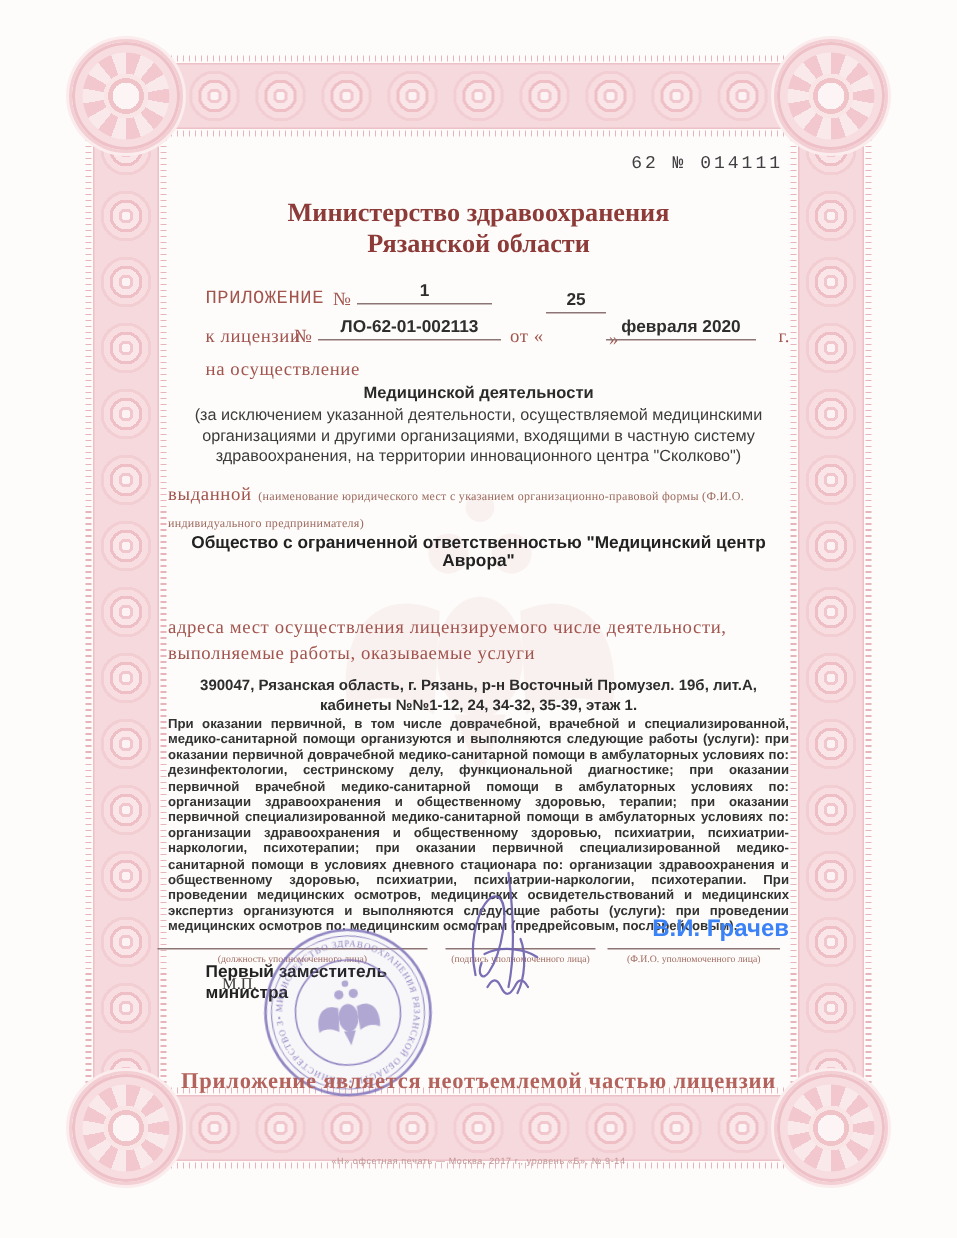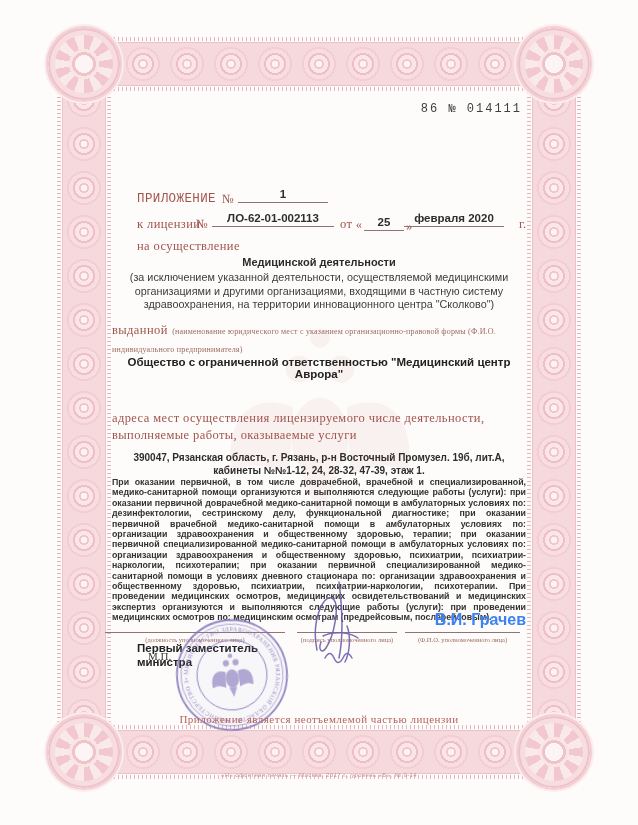--- a/index.html
+++ b/index.html
@@ -47,21 +47,21 @@
   .act-title{font-weight:bold;font-size:11px;color:#2b2b2b;}
   .act-note{font-size:10.8px;line-height:13.5px;color:#3c3c3c;}
   .org{font-weight:bold;font-size:11.5px;color:#222;}
   .addr{font-weight:bold;font-size:10px;line-height:13px;color:#2d2d2d;}
   .works{font-weight:bold;font-size:8.8px;line-height:10.4px;color:#333;text-align:justify;}
   .sigpos{font-weight:bold;font-size:11.5px;line-height:13.5px;color:#222;margin-top:44px;}
   .signame{font-weight:bold;font-size:16px;color:#3b82f6;}
   .sigline{position:absolute;border-top:1px solid #8d7575;height:0;}
   .sigcap{position:absolute;font-family:"Liberation Serif",serif;font-size:6.5px;color:#a06a60;text-align:center;}
   .mp{font-family:"Liberation Serif",serif;font-size:11px;color:#3a3a3a;}
-  .footer-note{font-family:"Liberation Serif",serif;font-size:11px;letter-spacing:.5px;color:#b4625c;}
+  .footer-note{font-family:"Liberation Serif",serif;font-size:15px;letter-spacing:.5px;color:#b4625c;font-weight:bold;}
   .imprint{font-size:6px;color:#c29494;letter-spacing:.4px;}
   .watermark{opacity:.08;}
   .stamp{opacity:.85;transform:rotate(-6deg);}
   .signature-ink{opacity:.9;}
 </style>
 </head>
 <body>
 
 <div class="band h top"></div>
 <div class="band h bottom"></div>
@@ -85,53 +85,55 @@
     <ellipse cx="60" cy="72" rx="15" ry="21"></ellipse>
     <circle cx="49" cy="36" r="7"></circle>
       <circle cx="71" cy="36" r="7"></circle>
     <circle cx="60" cy="20" r="5"></circle>
     <path d="M46,56 C22,46 10,66 14,90 C24,84 34,86 44,92 Z"></path>
     <path d="M74,56 C98,46 110,66 106,90 C96,84 86,86 76,92 Z"></path>
     <path d="M51,92 L60,114 L69,92 Z"></path>
   </g>
 </svg>
 
-<div class="abs serial" style="left:392px;top:102px;width:130px;text-align:right;">86 № 014111</div>
+<div class="abs serial" style="left:392px;top:102px;width:130px;text-align:right;">62 № 014111</div>
 
 <div class="abs center title" style="top:131px;">
+  <div>Министерство здравоохранения</div>
+  <div>Рязанской области</div>
 </div>
 
 <span class="abs lbl" style="left:137px;top:192px;font-family:Liberation Mono, monospace;">ПРИЛОЖЕНИЕ</span>
 <span class="abs lbl" style="left:222px;top:192px;">№</span>
 <span class="abs val field" style="left:238px;top:186px;width:90px;">1</span>
 
 <span class="abs lbl" style="left:137px;top:217px;">к лицензии</span>
 <span class="abs lbl" style="left:196px;top:217px;">№</span>
 <span class="abs val field" style="left:212px;top:210px;width:122px;">ЛО-62-01-002113</span>
 <span class="abs lbl" style="left:340px;top:217px;">от «</span>
-<span class="abs val field" style="left:364px;top:214px;width:40px;">25</span>
+<span class="abs val field" style="left:364px;top:192px;width:40px;">25</span>
 <span class="abs lbl" style="left:406px;top:219px;">»</span>
 <span class="abs val field" style="left:404px;top:210px;width:100px;">февраля 2020</span>
 <span class="abs lbl" style="left:519px;top:217px;">г.</span>
 
 <div class="abs lbl" style="left:137px;top:239px;">на осуществление</div>
 
 <div class="abs center act-title" style="top:256px;">Медицинской деятельности</div>
 <div class="abs center act-note" style="top:271px;">(за исключением указанной деятельности, осуществляемой медицинскими организациями и другими организациями, входящими в частную систему здравоохранения, на территории инновационного центра "Сколково")</div>
 
 <div class="abs" style="left:112px;top:320px;width:416px;">
   <span class="lbl">выданной</span>
   <span class="lbl-sm">(наименование юридического мест с указанием организационно-правовой формы (Ф.И.О. индивидуального предпринимателя)</span>
 </div>
 
 <div class="abs center org" style="top:356px;">Общество с ограниченной ответственностью "Медицинский центр Аврора"</div>
 
 <div class="abs lbl" style="left:112px;top:410px;width:416px;line-height:17px;">адреса мест осуществления лицензируемого числе деятельности, выполняемые работы, оказываемые услуги</div>
 
-<div class="abs center addr" style="top:451px;">390047, Рязанская область, г. Рязань, р-н Восточный Промузел. 19б, лит.А, кабинеты №№1-12, 24, 28-32, 47-39, этаж 1.</div>
+<div class="abs center addr" style="top:451px;">390047, Рязанская область, г. Рязань, р-н Восточный Промузел. 19б, лит.А, кабинеты №№1-12, 24, 34-32, 35-39, этаж 1.</div>
 
 <div class="abs works" style="left:112px;top:477px;width:414px;">При оказании первичной, в том числе доврачебной, врачебной и специализированной, медико-санитарной помощи организуются и выполняются следующие работы (услуги): при оказании первичной доврачебной медико-санитарной помощи в амбулаторных условиях по: дезинфектологии, сестринскому делу, функциональной диагностике; при оказании первичной врачебной медико-санитарной помощи в амбулаторных условиях по: организации здравоохранения и общественному здоровью, терапии; при оказании первичной специализированной медико-санитарной помощи в амбулаторных условиях по: организации здравоохранения и общественному здоровью, психиатрии, психиатрии-наркологии, психотерапии; при оказании первичной специализированной медико-санитарной помощи в условиях дневного стационара по: организации здравоохранения и общественному здоровью, психиатрии, психиатрии-наркологии, психотерапии. При проведении медицинских осмотров, медицинских освидетельствований и медицинских экспертиз организуются и выполняются следующие работы (услуги): при проведении медицинских осмотров по: медицинским осмотрам (предрейсовым, послерейсовым).</div>
 
 <div class="abs sigpos" style="left:137px;top:598px;">
   <div>Первый заместитель</div>
   <div>министра</div>
 </div>
 <div class="abs signame" style="left:420px;top:611px;width:106px;text-align:right;">В.И. Грачев</div>
 
 <div class="sigline" style="left:105px;top:632px;width:180px;"></div>

